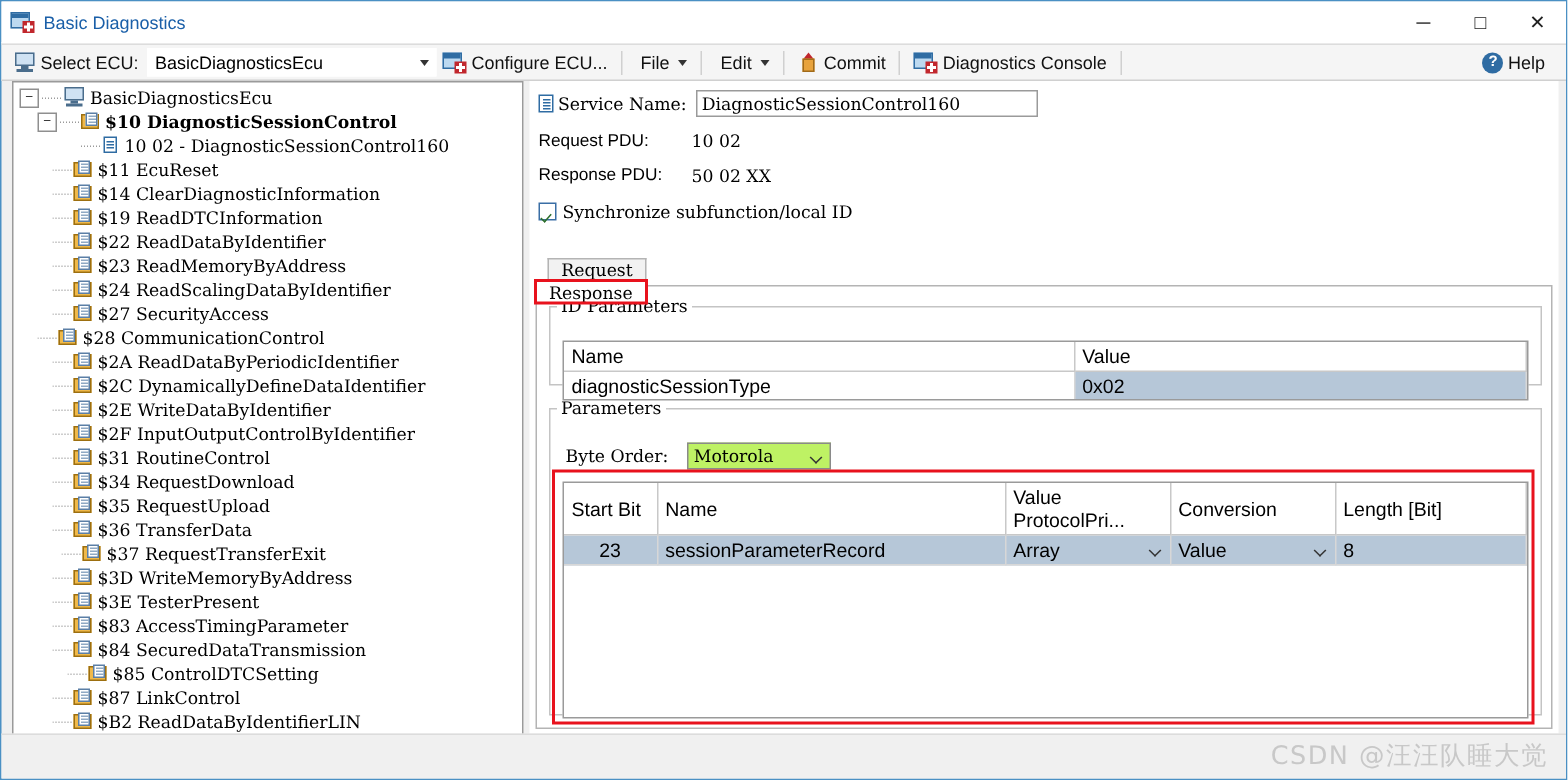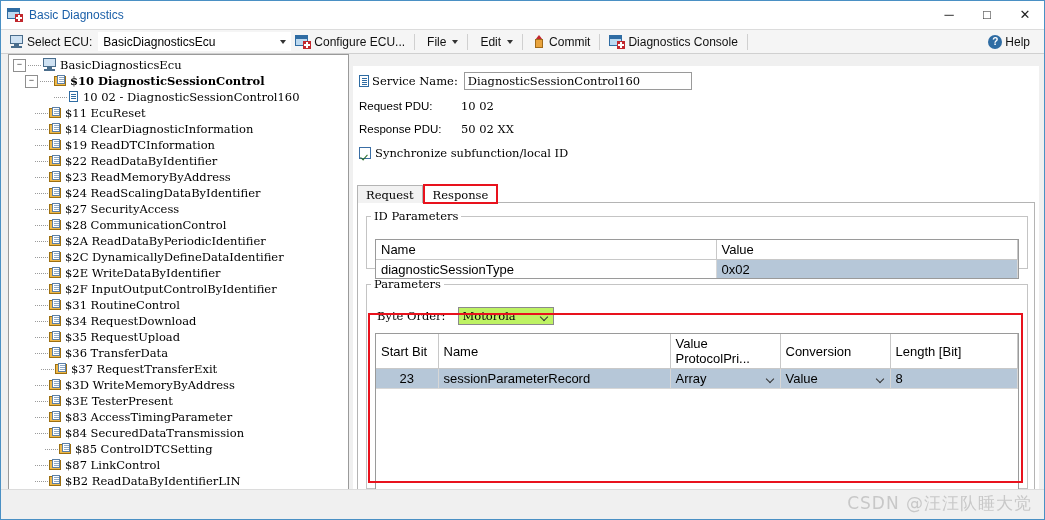--- a/index.html
+++ b/index.html
@@ -86,21 +86,21 @@
   .ico-folder .page:after{content:"";position:absolute;left:1px;top:1px;width:5px;height:1px;
         box-shadow:0 2px 0 #8fa9c4,0 4px 0 #8fa9c4;background:#8fa9c4;}
 
   
   .ico-doc{width:12px;height:12px;flex:0 0 auto;position:relative;}
   .ico-doc .pg{position:absolute;left:1px;top:0;width:9px;height:11px;background:#fff;border:1px solid #2f6ca3;box-sizing:border-box;}
   .ico-doc .pg:after{content:"";position:absolute;left:1px;top:2px;width:5px;height:1px;
         background:#2f6ca3;box-shadow:0 2px 0 #2f6ca3,0 4px 0 #2f6ca3;}
 
   
-  .detail{position:absolute;left:352px;top:12px;width:686px;height:438px;
+  .detail{position:absolute;left:352px;top:0;width:686px;height:438px;
           background:#ffffff;box-sizing:border-box;}
 
   .row-sn{display:flex;align-items:center;margin:6px 0 0 6px;}
   .svc-ico{width:12px;height:13px;position:relative;flex:0 0 auto;margin-right:1px;}
   .svc-ico .pg{position:absolute;left:0;top:0;width:10px;height:12px;background:#fff;border:1px solid #2f6ca3;box-sizing:border-box;}
   .svc-ico .pg:after{content:"";position:absolute;left:1.5px;top:2px;width:5px;height:1px;
         background:#2f6ca3;box-shadow:0 2px 0 #2f6ca3,0 4px 0 #2f6ca3,0 6px 0 #2f6ca3;}
   .lbl{font-family:"DejaVu Serif",serif;font-size:11.5px;}
   .txtbox{width:228px;height:18px;border:1px solid #9a9a9a;background:#fff;
           margin-left:6px;padding:0 3px;box-sizing:border-box;line-height:17px;
@@ -108,21 +108,21 @@
   .row-pdu{display:flex;align-items:center;margin:9px 0 0 6px;}
   .row-pdu .k{width:100px;font-family:Liberation Sans, sans-serif;font-size:11.5px;}
   .row-pdu .v{font-family:"DejaVu Serif",serif;font-size:11.5px;margin-left:2px;}
   .row-chk{display:flex;align-items:center;margin:10px 0 0 6px;}
   .chk{width:12px;height:12px;border:1px solid #3a6ea5;background:#fff;position:relative;
        flex:0 0 auto;margin-right:4px;box-sizing:border-box;}
   .chk:after{content:"";position:absolute;left:2px;top:5px;width:3px;height:6px;
        border:solid #2b6e2b;border-width:0 1.6px 1.6px 0;transform:rotate(42deg);}
 
   
-  .tabs{position:absolute;left:4px;top:118px;display:flex;align-items:flex-end;height:19px;z-index:3;}
+  .tabs{position:absolute;left:4px;top:118px;display:flex;align-items:flex-end;height:19px;z-index:3;flex-direction:column;}
   .tab{height:18px;padding:0 8px;display:flex;align-items:center;
        font-family:"DejaVu Serif",serif;font-size:11.5px;
        border:1px solid #b4b4b4;border-bottom:none;background:#f2f2f2;
        margin-right:1px;box-sizing:border-box;}
   .tab.active{background:#ffffff;border-color:#b4b4b4;position:relative;z-index:4;}
   .tab.boxed{outline:2px solid #e8121d;outline-offset:-1px;background:#fff;border-color:#fff;}
 
   .tabbody{position:absolute;left:4px;top:136px;width:678px;height:296px;
            border:1px solid #b4b4b4;background:#fff;box-sizing:border-box;}
 
@@ -322,21 +322,21 @@
             <span class="nlabel">$24 ReadScalingDataByIdentifier</span>
           </div>
           <div class="node" style="padding-left:26px">
             <span class="dots"></span>
             <span class="ico-folder">
               <span class="back"></span>
               <span class="page"></span>
             </span>
             <span class="nlabel">$27 SecurityAccess</span>
           </div>
-          <div class="node" style="padding-left:26px">
+          <div class="node" style="padding-left:16px">
             <span class="dots"></span>
             <span class="ico-folder">
               <span class="back"></span>
               <span class="page"></span>
             </span>
             <span class="nlabel">$28 CommunicationControl</span>
           </div>
           <div class="node" style="padding-left:26px">
             <span class="dots"></span>
             <span class="ico-folder">

